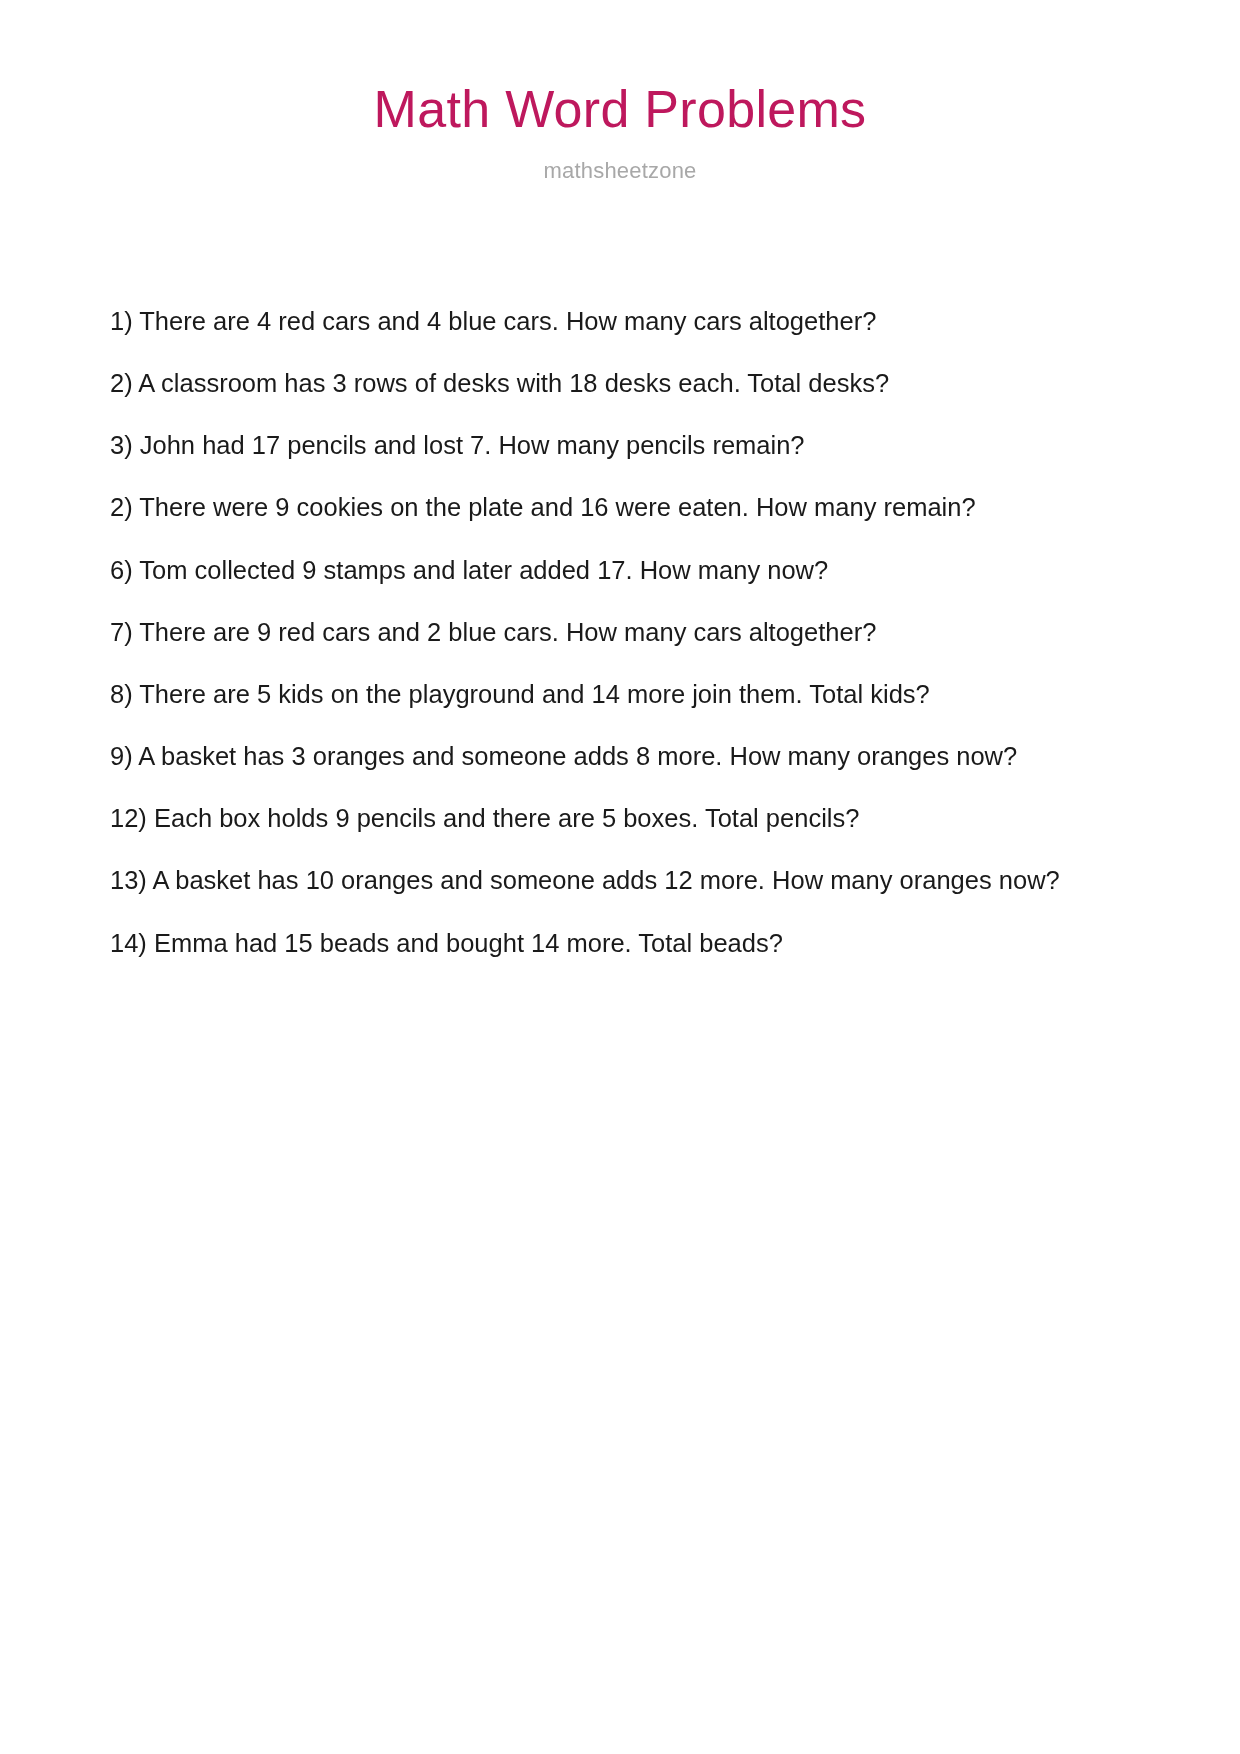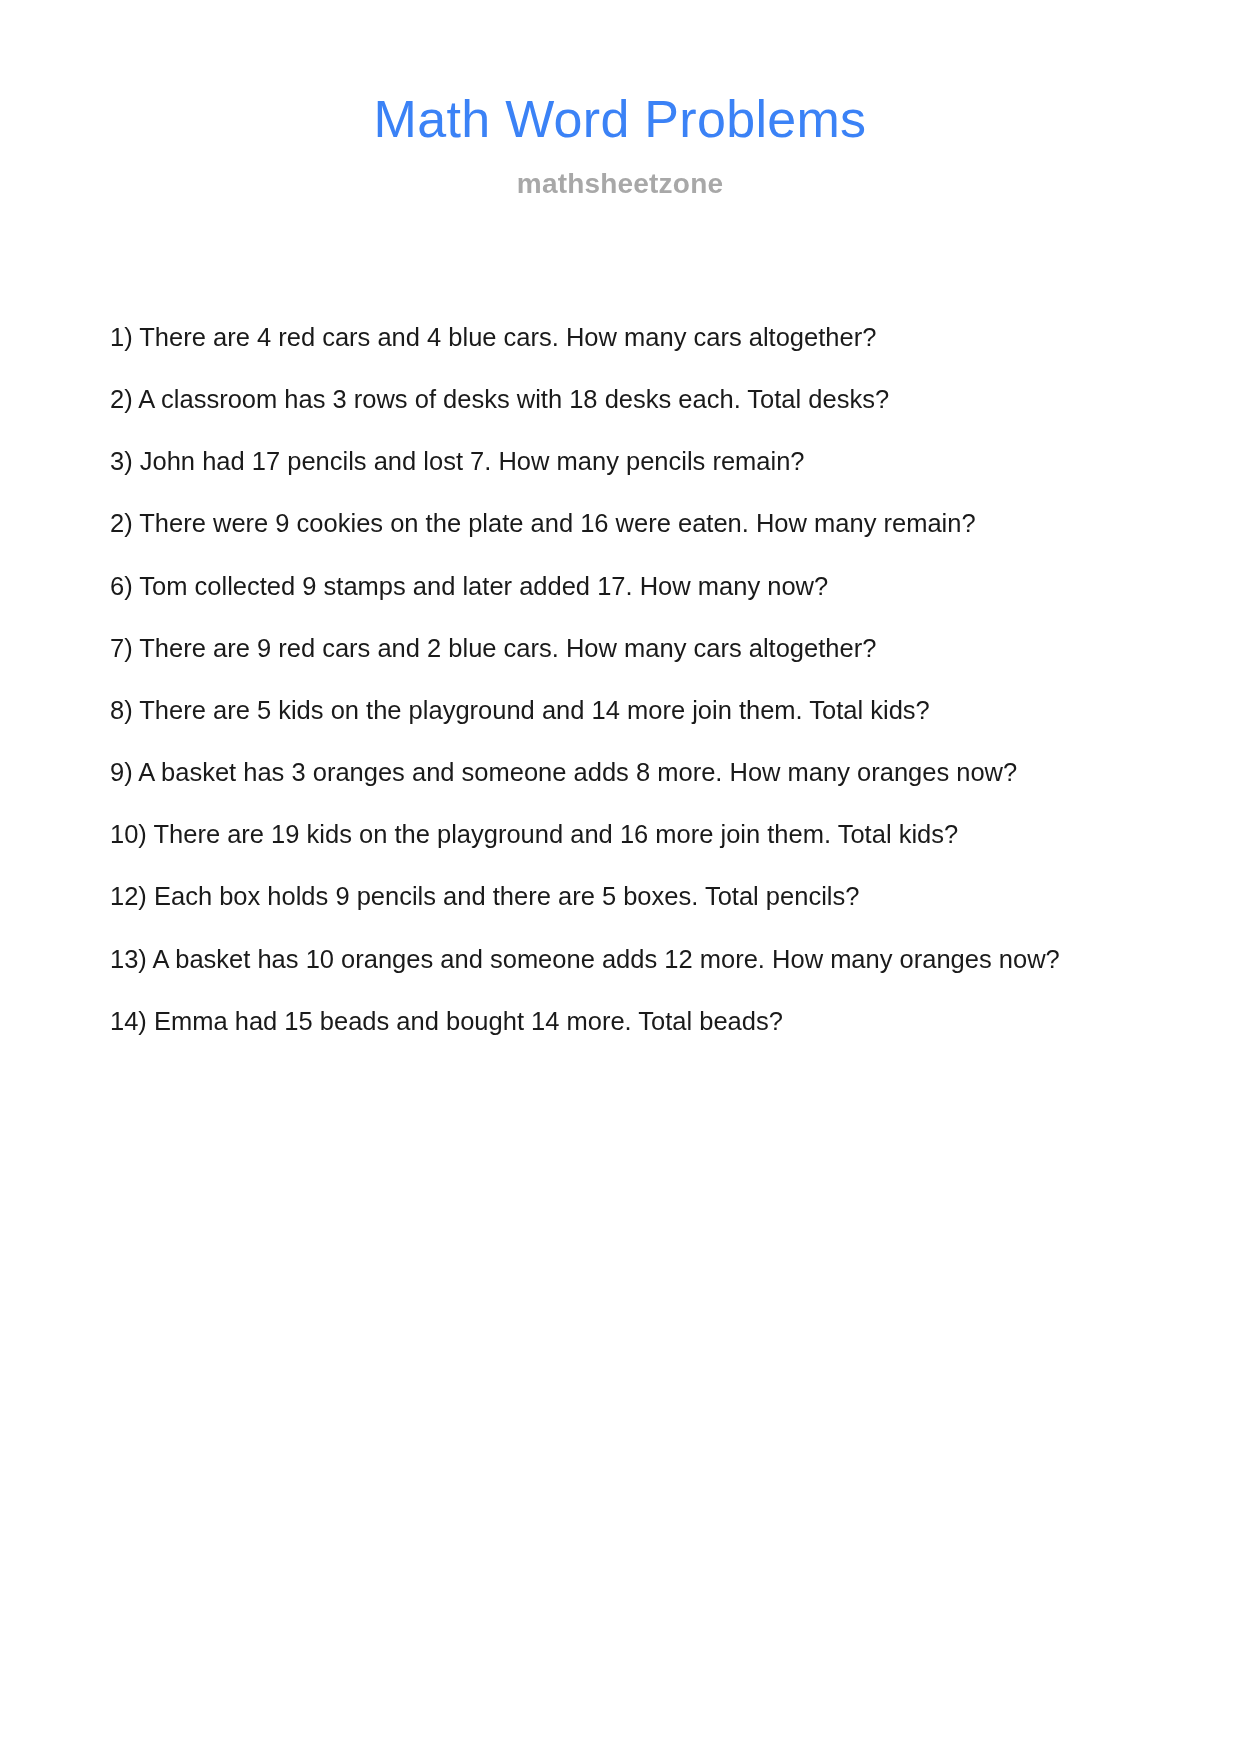--- a/index.html
+++ b/index.html
@@ -22,27 +22,27 @@
     position: relative;
   }
   .header {
     text-align: center;
     padding-top: 80px;
   }
   .doc-title {
     font-size: 52px;
     font-weight: 400;
     line-height: 1.15;
-    margin: 10px;
-    color: #3b82f6;
+    margin: 0;
+    color: #be185d;
     letter-spacing: 0.3px;
   }
   .doc-subtitle {
-    font-size: 28px;
-    font-weight: 700;
+    font-size: 22px;
+    font-weight: 400;
     color: #a8a8a8;
     margin: 18px 0 0 0;
     letter-spacing: 0.2px;
   }
   .problems {
     margin: 15px;
     padding: 0;
     list-style: none;
     margin-top: 120px;
     padding-left: 95px;
@@ -68,19 +68,18 @@
 
   <ol class="problems">
     <li class="problem">1) There are 4 red cars and 4 blue cars. How many cars altogether?</li>
     <li class="problem">2) A classroom has 3 rows of desks with 18 desks each. Total desks?</li>
     <li class="problem">3) John had 17 pencils and lost 7. How many pencils remain?</li>
     <li class="problem">2) There were 9 cookies on the plate and 16 were eaten. How many remain?</li>
     <li class="problem">6) Tom collected 9 stamps and later added 17. How many now?</li>
     <li class="problem">7) There are 9 red cars and 2 blue cars. How many cars altogether?</li>
     <li class="problem">8) There are 5 kids on the playground and 14 more join them. Total kids?</li>
     <li class="problem">9) A basket has 3 oranges and someone adds 8 more. How many oranges now?</li>
-    <li class="problem">10) There are 19 kids on the playground and 16 more join them. Total kids?</li>
     <li class="problem">12) Each box holds 9 pencils and there are 5 boxes. Total pencils?</li>
     <li class="problem">13) A basket has 10 oranges and someone adds 12 more. How many oranges now?</li>
     <li class="problem">14) Emma had 15 beads and bought 14 more. Total beads?</li>
   </ol>
 
 </div>
 
 </body></html>

